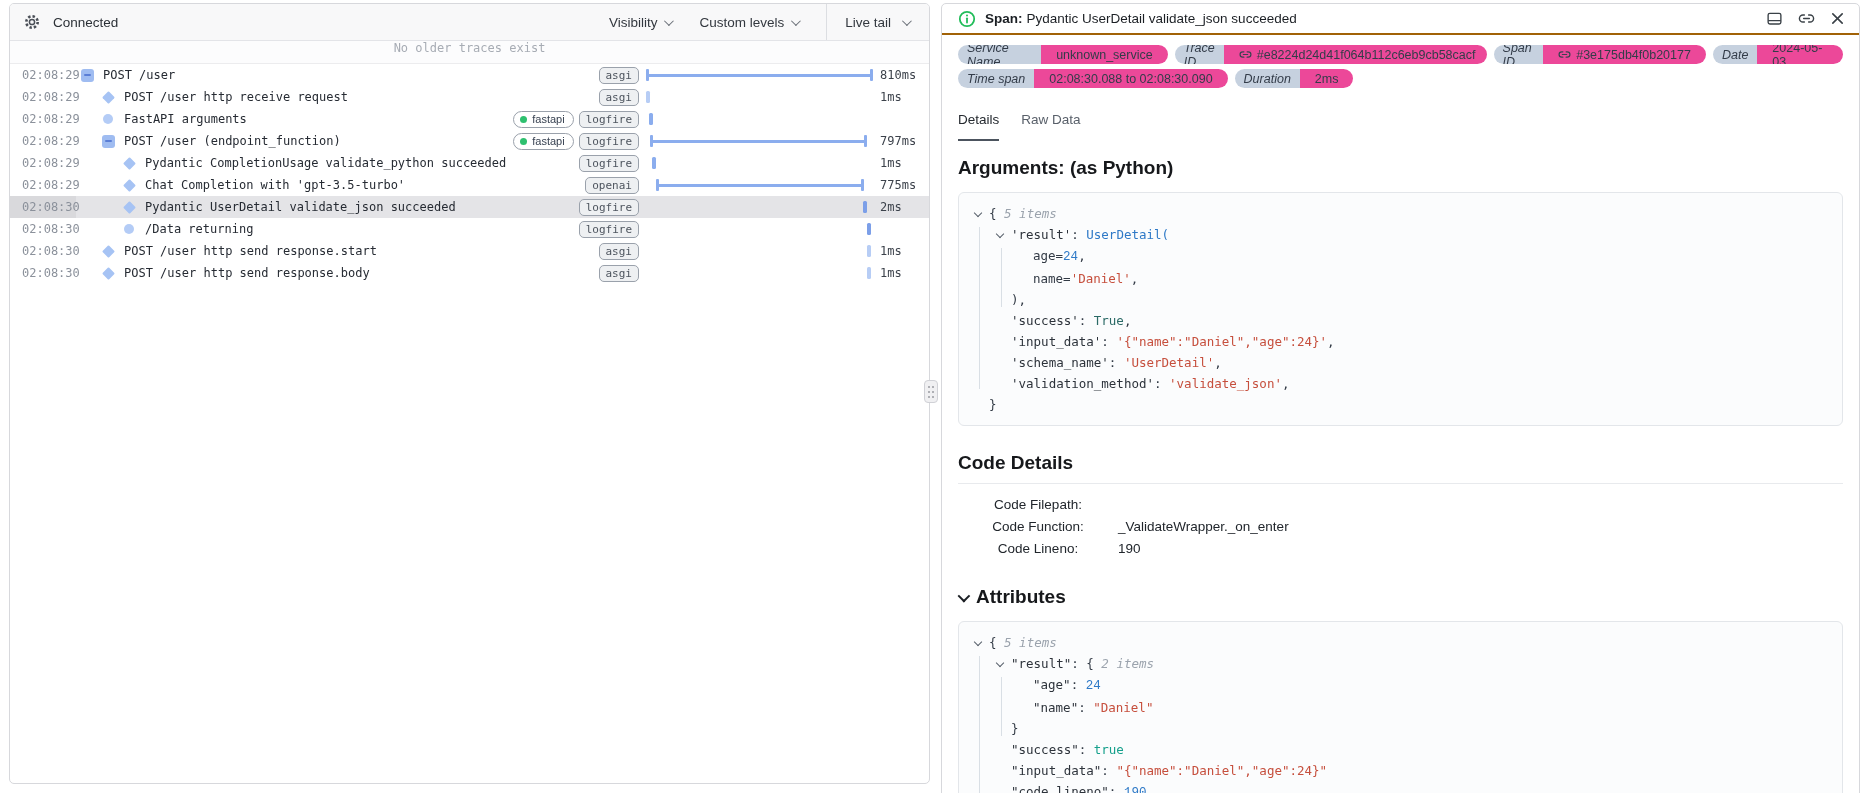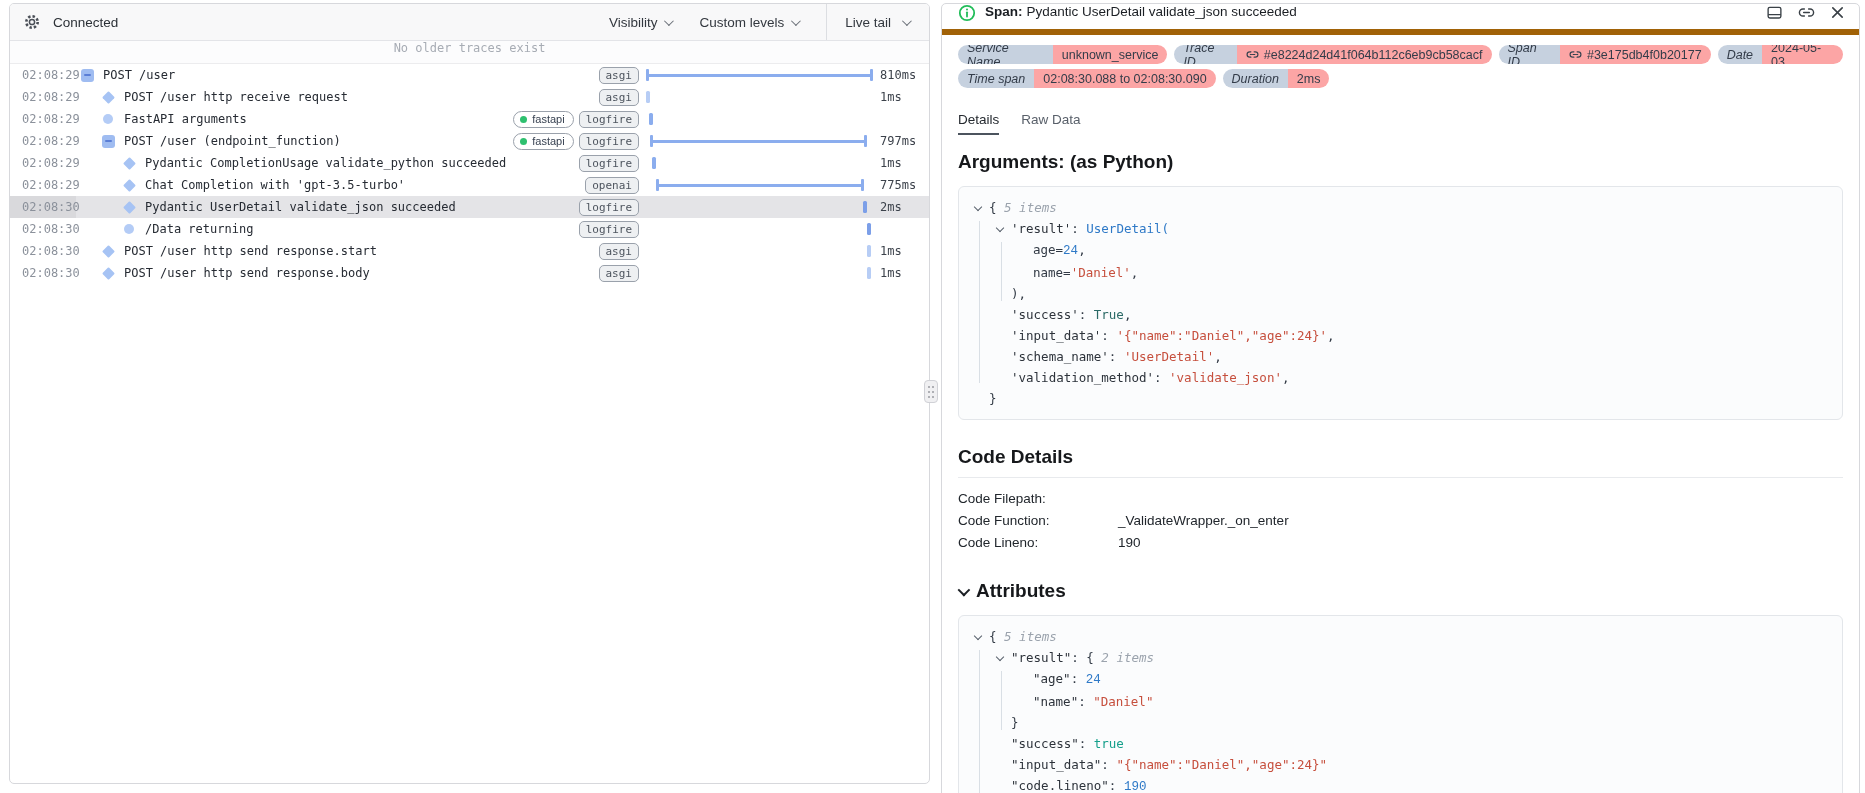--- a/index.html
+++ b/index.html
@@ -47,49 +47,49 @@
   .tdur { width:56px; flex:none; font:12px "DejaVu Sans Mono", monospace; color:#3c424b; padding-left:7px; }
   
   .grip { position:absolute; left:924px; top:380px; width:14px; height:23px; background:#f0f0f2;
           border:1px solid #d0d1d6; border-radius:4px; display:flex; align-items:center; justify-content:center;
           cursor:col-resize; z-index:5; }
   .grip i { width:2px; height:2px; border-radius:50%; background:#9a9ba1; display:block;
             box-shadow:0 5px 0 #9a9ba1, 0 -5px 0 #9a9ba1, 4px 0 0 #9a9ba1, 4px 5px 0 #9a9ba1, 4px -5px 0 #9a9ba1;
             margin-right:4px; }
   
   #rcard { left:941px; width:919px; height:805px; }
-  .rheader { height:31px; display:flex; align-items:flex-start; padding:0 14px 0 16px; border-bottom:6px solid #a16207; }
+  .rheader { height:31px; display:flex; align-items:center; padding:0 14px 0 16px; border-bottom:2px solid #a16207; }
   .rtitle { font-size:13.5px; color:#1b1f24; margin-left:9px; }
   .rtitle b { margin-right:4px; }
   .ricons { margin-left:auto; display:flex; align-items:center; gap:15px; }
   .ricons > span { display:flex; cursor:pointer; }
   .rbody { padding:10px 16px 0 16px; }
   .metarow { display:flex; gap:7px; margin-bottom:5px; }
   .pillm { display:inline-flex; border-radius:10px; overflow:hidden; height:19px; font-size:12.5px; }
   .plabel { background:#c6d1df; font-style:italic; padding:0 9px; display:flex; align-items:center; color:#333c49; }
-  .pvalue { background:#fca5a5; padding:0 9px; display:flex; align-items:center; gap:5px; color:#333c49; }
+  .pvalue { background:#ec4899; padding:0 15px; display:flex; align-items:center; gap:5px; color:#333c49; }
   .tabs { display:flex; gap:22px; margin-top:24px; }
-  .tab { font-size:13.5px; color:#59606a; padding-bottom:6px; cursor:pointer; }
+  .tab { font-size:13.5px; color:#59606a; padding-bottom:12px; cursor:pointer; }
   .tab.active { color:#24292f; border-bottom:2px solid #4c545e; }
   .hsec { font-size:19px; font-weight:bold; color:#16181b; }
   #args-heading { margin-top:16px; }
   .codeblock { margin-top:13px; border:1px solid #e3e6ea; border-radius:6px; background:#fbfcfd;
                padding:10px 12px; position:relative; font:12.5px "DejaVu Sans Mono", monospace; }
   .cl { position:relative; line-height:21px; white-space:pre; color:#323a45; }
   .chev { position:absolute; top:7px; width:6px; height:6px; border-right:1.5px solid #57606a;
           border-bottom:1.5px solid #57606a; transform:rotate(45deg); cursor:pointer; }
   .guide { position:absolute; width:1px; background:#d9dfe5; }
   .tk-p { color:#323a45; } .tk-k { color:#2d333b; }
   .tk-cls { color:#2e79c7; } .tk-num { color:#2e79c7;font-family:Liberation Mono, monospace; }
   .tk-str { color:#c64f3d; } .tk-kw { color:#2b6a66; }
   .tk-bool { color:#16a08c; } .tk-it { color:#9ba3ad; font-style:italic; }
   #codedetails-heading { margin-top:26px; }
   .hr { height:1px; background:#e8eaed; margin:9px 0 10px 0; }
   .cdrow { display:flex; line-height:22px; font-size:13.5px; color:#21262c; }
-  .cdrow .l { width:160px; flex:none; }
+  .cdrow .l { width:160px; flex:none;text-align:center; }
   .attrs-head { margin-top:26px; display:flex; align-items:center; gap:9px; cursor:pointer; }
   .bigcv { width:9px; height:9px; border-right:2px solid #1b1f24; border-bottom:2px solid #1b1f24;
            transform:rotate(45deg) translateY(-2px); }
   svg { display:block; }
 </style>
 </head>
 <body>
 
 <div id="lcard" class="card">
   <div class="lheader">

